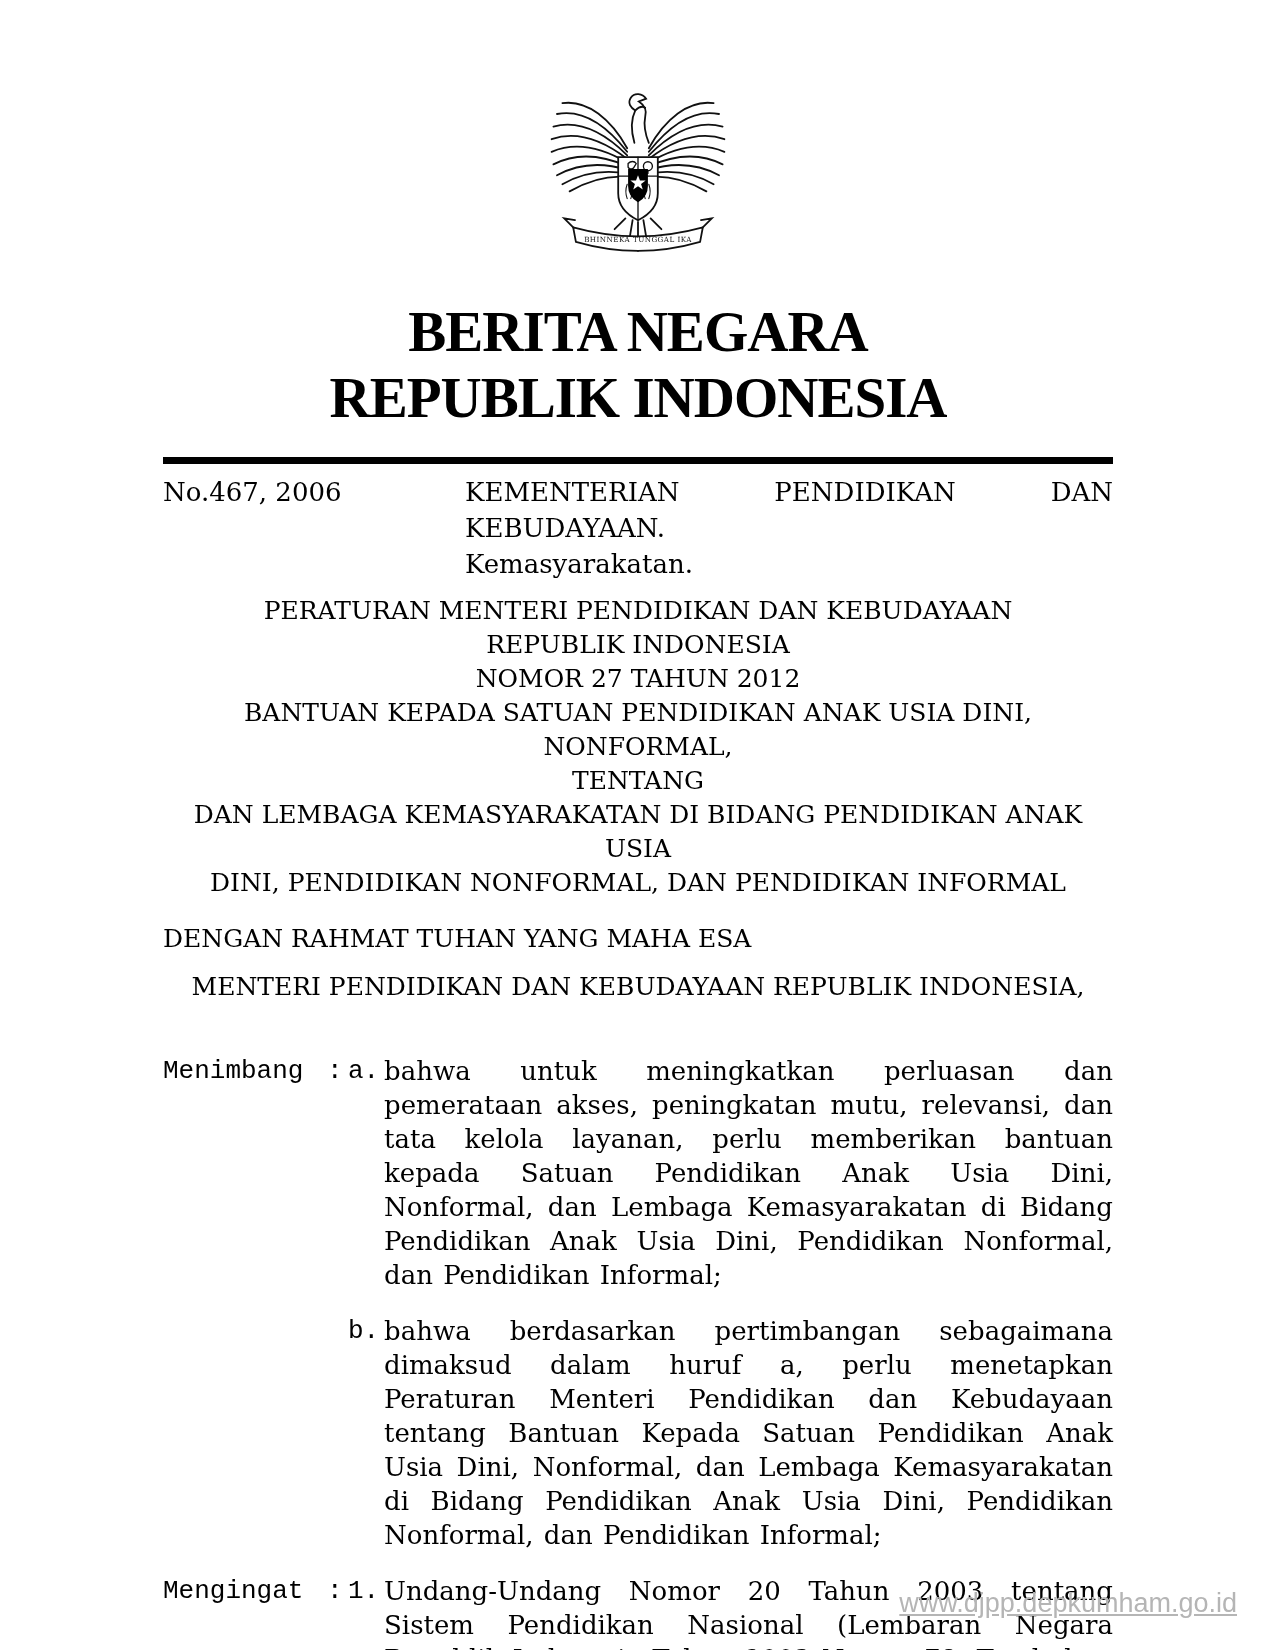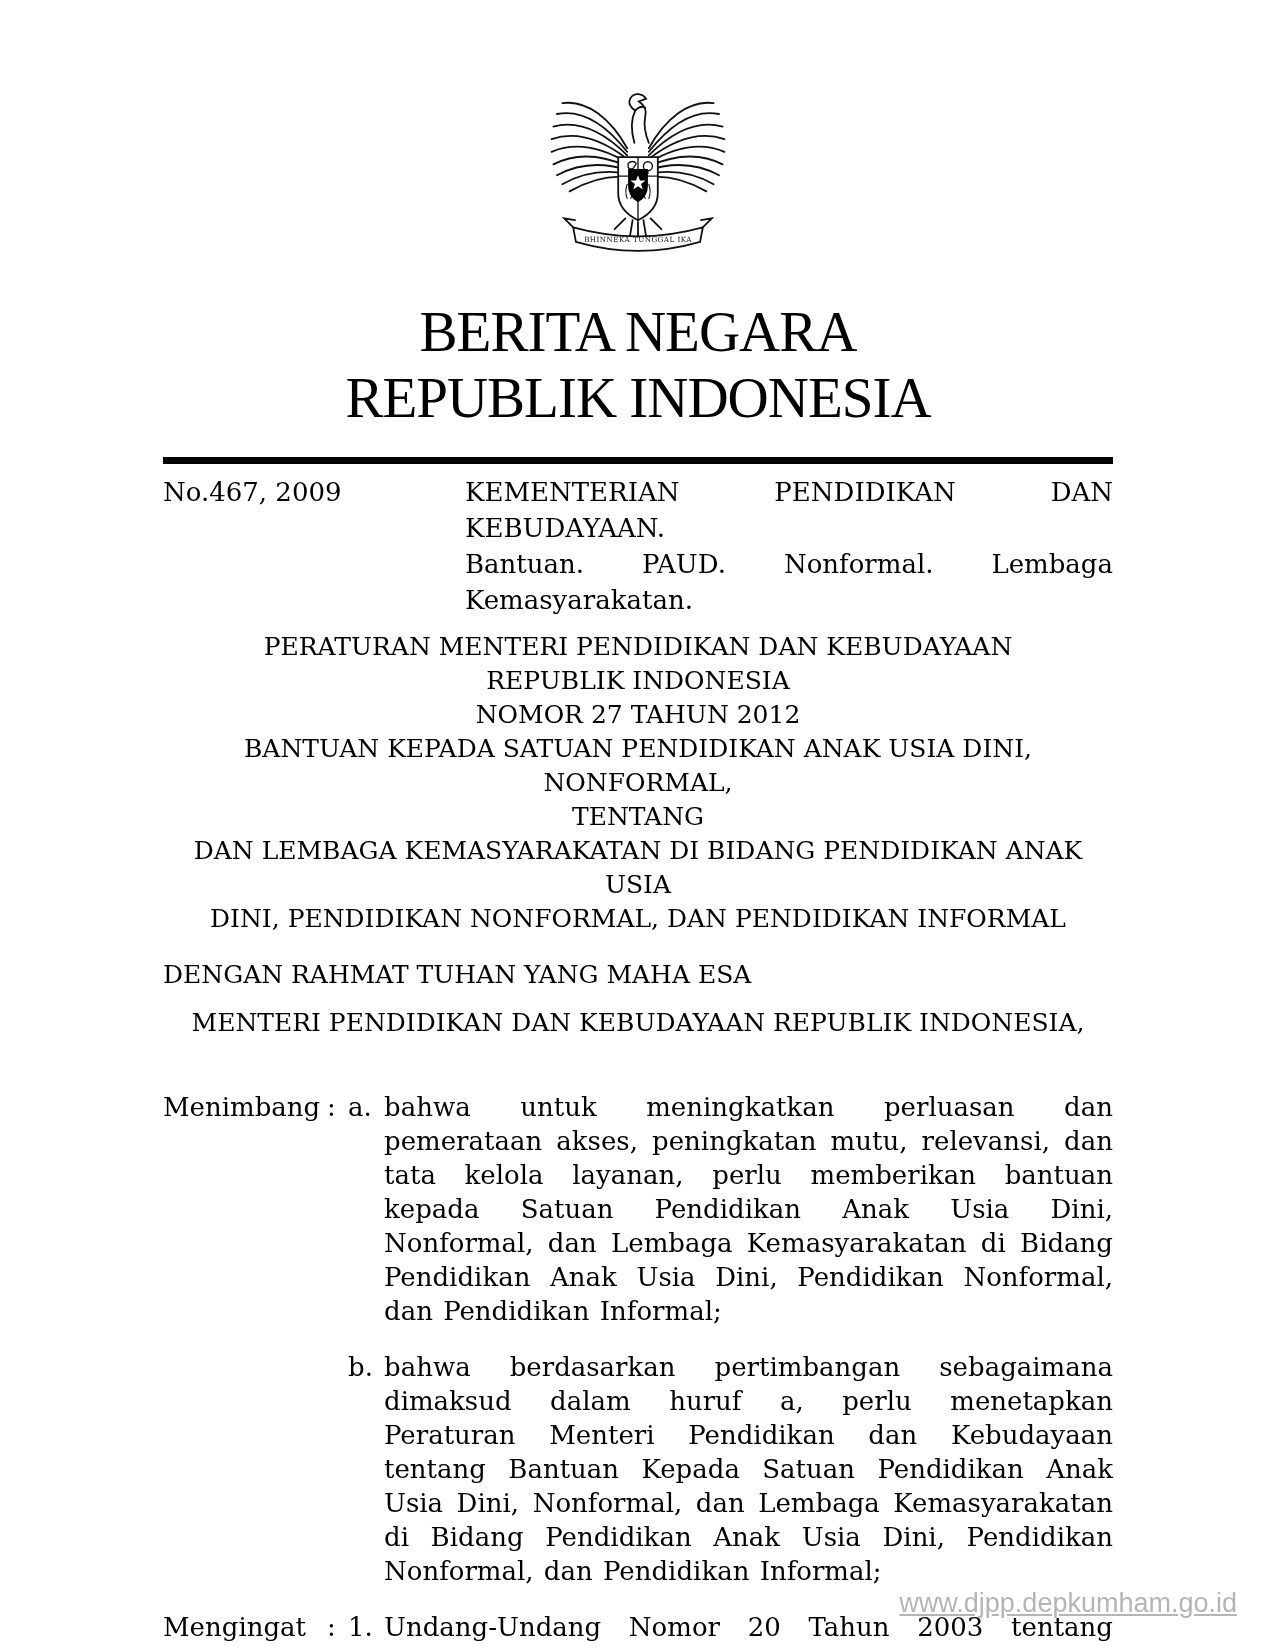--- a/index.html
+++ b/index.html
@@ -16,21 +16,21 @@
 
   
   .emblem-wrap { margin:85px auto 0 auto; width:180px; height:184px; }
   .emblem-wrap svg { display:block; }
 
   
   .masthead-title {
     margin-top:30px;
     text-align:center;
     font-family:"Liberation Serif", serif;
-    font-weight:normal;
+    font-weight:bold;
     font-size:57px;
     line-height:66px;
     letter-spacing:-1px;
     white-space:nowrap;
   }
   .masthead-rule { margin-top:26px; height:7px; background:#000; }
 
   
   .gazette-row { display:flex; margin-top:10px; font-size:26px; line-height:36px; }
   .gazette-no { width:302px; flex:0 0 302px; }
@@ -44,21 +44,21 @@
 
   
   .clauses { margin-top:50px; }
   .clause-row {
     display:grid;
     grid-template-columns:164px 21px 36px 1fr;
     font-size:26px; line-height:34px;
   }
   .clause-row + .clause-row { margin-top:22px; }
   .clause-text { text-align:justify; word-spacing:2px; }
-  .clause-label, .clause-colon, .clause-marker { white-space:nowrap; }
+  .clause-label, .clause-colon, .clause-marker { white-space:nowrap;font-family:Liberation Mono, monospace; }
 
   
   .footer-url {
     position:absolute; right:38px; bottom:31px;
     font-family:"Liberation Sans","DejaVu Sans",sans-serif;
     font-size:27px;
     color:#b5b5b5;
     text-decoration:underline;
     text-decoration-color:#b5b5b5;
   }
@@ -128,24 +128,23 @@
     </div>
 
     <div class="masthead-title">
       <div>BERITA NEGARA</div>
       <div>REPUBLIK INDONESIA</div>
     </div>
 
     <div class="masthead-rule"></div>
 
     <div class="gazette-row">
-      <div class="gazette-no">No.467, 2009</div>
+      <div class="gazette-no">No.467, 2006</div>
       <div class="gazette-subject">
         <div class="jline">KEMENTERIAN PENDIDIKAN DAN KEBUDAYAAN.</div>
-        <div class="jline">Bantuan. PAUD. Nonformal. Lembaga</div>
         <div>Kemasyarakatan.</div>
       </div>
     </div>
 
     <div class="reg-heading">
       <div>PERATURAN MENTERI PENDIDIKAN DAN KEBUDAYAAN</div>
       <div>REPUBLIK INDONESIA</div>
       <div>NOMOR 27 TAHUN 2012</div>
       <div>BANTUAN KEPADA SATUAN PENDIDIKAN ANAK USIA DINI, NONFORMAL,</div>
       <div>TENTANG</div>

